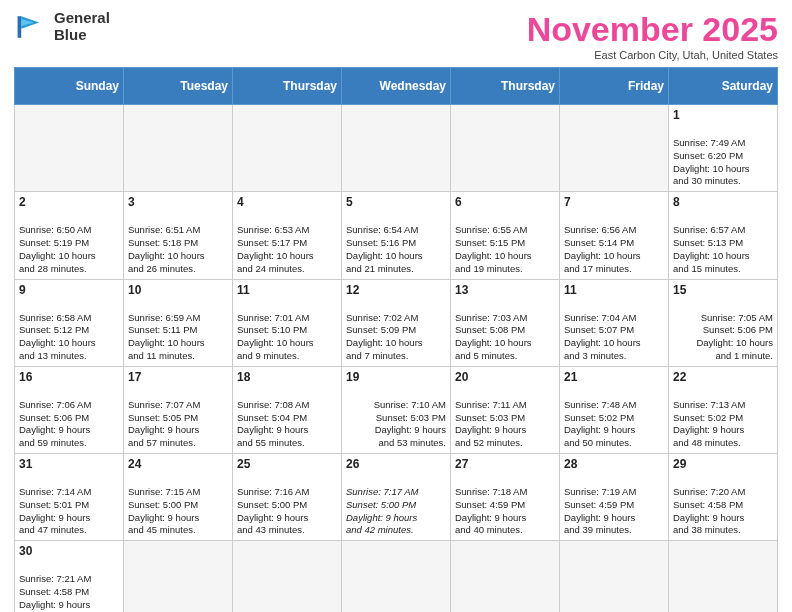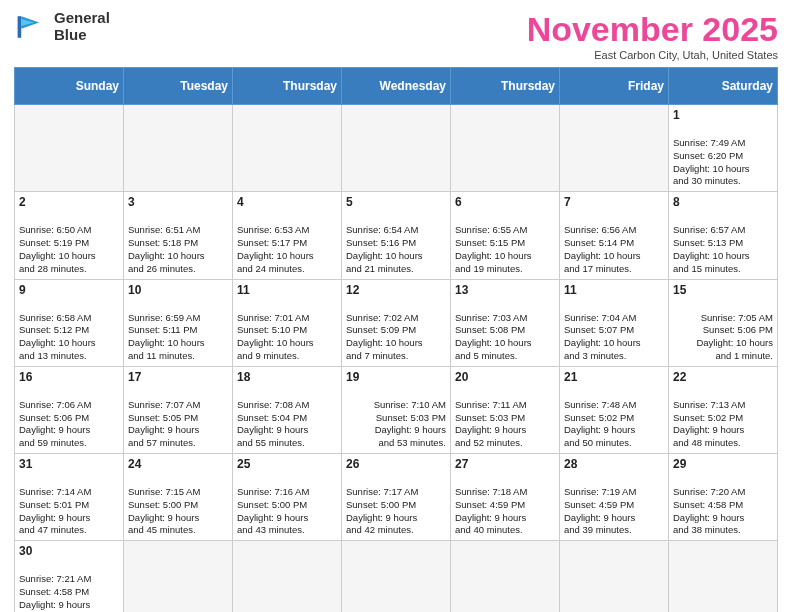--- a/index.html
+++ b/index.html
@@ -316,21 +316,21 @@
           </td>
           <td>
             <span class="day-number">25</span>
             <div class="day-info" style="white-space: pre-line;">Sunrise: 7:16 AM
 Sunset: 5:00 PM
 Daylight: 9 hours
 and 43 minutes.</div>
           </td>
           <td>
             <span class="day-number">26</span>
-            <div class="day-info" style="white-space: pre-line;">Sunrise: 7:17 AM
+            <div class="day-info" style="white-space: pre-line; font-style: italic;">Sunrise: 7:17 AM
 Sunset: 5:00 PM
 Daylight: 9 hours
 and 42 minutes.</div>
           </td>
           <td>
             <span class="day-number">27</span>
             <div class="day-info" style="white-space: pre-line;">Sunrise: 7:18 AM
 Sunset: 4:59 PM
 Daylight: 9 hours
 and 40 minutes.</div>

